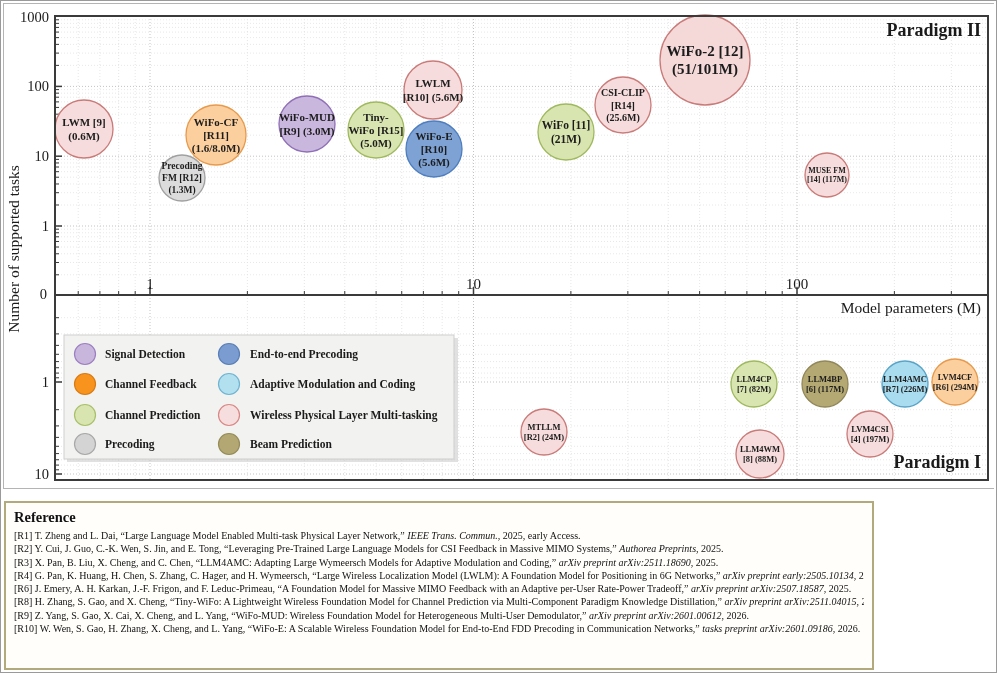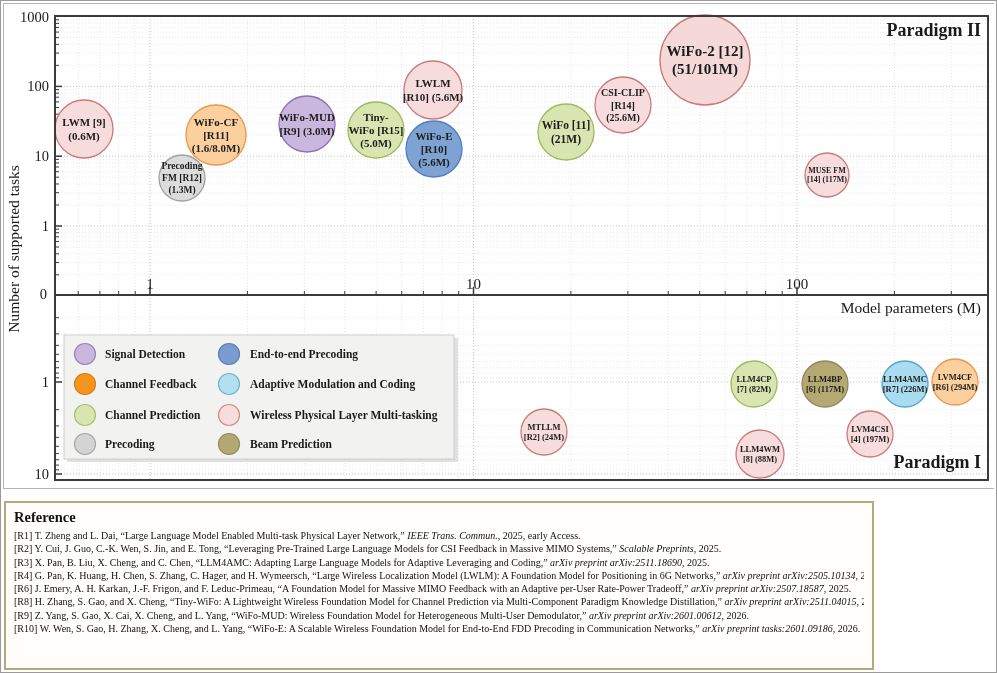--- a/index.html
+++ b/index.html
@@ -331,22 +331,22 @@
         <text x="979" y="311" font-size="15.5" fill="#1a1a1a" font-family="&quot;Liberation Serif&quot;,serif" text-anchor="end">Model parameters (M)</text>
         <text x="0" y="0" font-size="15.5" fill="#1a1a1a" font-family="&quot;Liberation Serif&quot;,serif" text-anchor="middle" transform="translate(17,247) rotate(-90)">Number of supported tasks</text>
         <text x="979" y="34" font-size="18" fill="#1a1a1a" font-family="&quot;Liberation Serif&quot;,serif" text-anchor="end" font-weight="bold">Paradigm II</text>
         <text x="979" y="466" font-size="18" fill="#1a1a1a" font-family="&quot;Liberation Serif&quot;,serif" text-anchor="end" font-weight="bold">Paradigm I</text>
       </svg>
   </div>
   <div id="ref-box">
     <div class="ref-title">Reference</div>
     <div id="ref-list">
         <div class="ref-line"><span>[R1] T. Zheng and L. Dai, “Large Language Model Enabled Multi-task Physical Layer Network,” </span><i>IEEE Trans. Commun.</i><span>, 2025, early Access.</span></div>
-        <div class="ref-line"><span>[R2] Y. Cui, J. Guo, C.-K. Wen, S. Jin, and E. Tong, “Leveraging Pre-Trained Large Language Models for CSI Feedback in Massive MIMO Systems,” </span><i>Scalable Preprints</i><span>, 2025.</span></div>
-        <div class="ref-line"><span>[R3] X. Pan, B. Liu, X. Cheng, and C. Chen, “LLM4AMC: Adapting Large Language Models for Adaptive Leveraging and Coding,” </span><i>arXiv preprint arXiv:2511.18690</i><span>, 2025.</span></div>
-        <div class="ref-line"><span>[R4] G. Pan, K. Huang, H. Chen, S. Zhang, C. Hager, and H. Wymeersch, “Large Wireless Localization Model (LWLM): A Foundation Model for Positioning in 6G Networks,” </span><i>arXiv preprint arXiv:2505.10134</i><span>, 2025.</span></div>
+        <div class="ref-line"><span>[R2] Y. Cui, J. Guo, C.-K. Wen, S. Jin, and E. Tong, “Leveraging Pre-Trained Large Language Models for CSI Feedback in Massive MIMO Systems,” </span><i>Authorea Preprints</i><span>, 2025.</span></div>
+        <div class="ref-line"><span>[R3] X. Pan, B. Liu, X. Cheng, and C. Chen, “LLM4AMC: Adapting Large Wymeersch Models for Adaptive Modulation and Coding,” </span><i>arXiv preprint arXiv:2511.18690</i><span>, 2025.</span></div>
+        <div class="ref-line"><span>[R4] G. Pan, K. Huang, H. Chen, S. Zhang, C. Hager, and H. Wymeersch, “Large Wireless Localization Model (LWLM): A Foundation Model for Positioning in 6G Networks,” </span><i>arXiv preprint early:2505.10134</i><span>, 2025.</span></div>
         <div class="ref-line"><span>[R6] J. Emery, A. H. Karkan, J.-F. Frigon, and F. Leduc-Primeau, “A Foundation Model for Massive MIMO Feedback with an Adaptive per-User Rate-Power Tradeoff,” </span><i>arXiv preprint arXiv:2507.18587</i><span>, 2025.</span></div>
         <div class="ref-line"><span>[R8] H. Zhang, S. Gao, and X. Cheng, “Tiny-WiFo: A Lightweight Wireless Foundation Model for Channel Prediction via Multi-Component Paradigm Knowledge Distillation,” </span><i>arXiv preprint arXiv:2511.04015</i><span>, 2025.</span></div>
         <div class="ref-line"><span>[R9] Z. Yang, S. Gao, X. Cai, X. Cheng, and L. Yang, “WiFo-MUD: Wireless Foundation Model for Heterogeneous Multi-User Demodulator,” </span><i>arXiv preprint arXiv:2601.00612</i><span>, 2026.</span></div>
-        <div class="ref-line"><span>[R10] W. Wen, S. Gao, H. Zhang, X. Cheng, and L. Yang, “WiFo-E: A Scalable Wireless Foundation Model for End-to-End FDD Precoding in Communication Networks,” </span><i>arXiv preprint tasks:2601.09186</i><span>, 2026.</span></div>
+        <div class="ref-line"><span>[R10] W. Wen, S. Gao, H. Zhang, X. Cheng, and L. Yang, “WiFo-E: A Scalable Wireless Foundation Model for End-to-End FDD Precoding in Communication Networks,” </span><i>tasks preprint arXiv:2601.09186</i><span>, 2026.</span></div>
       </div>
   </div>
 </div>
 
 </body></html>

